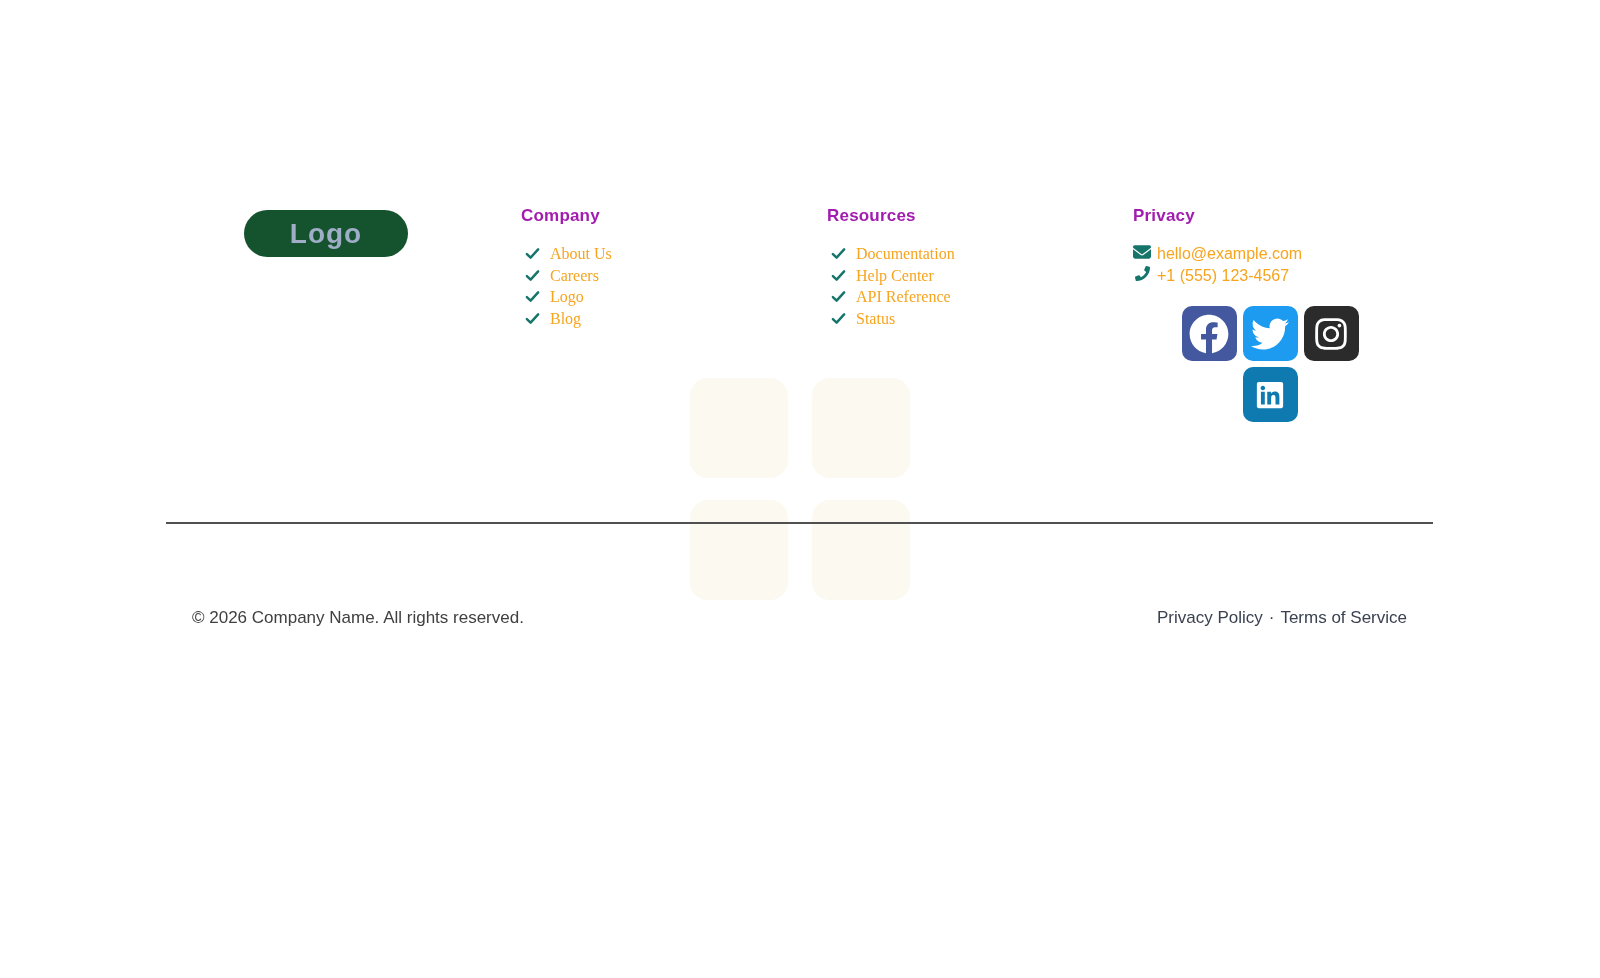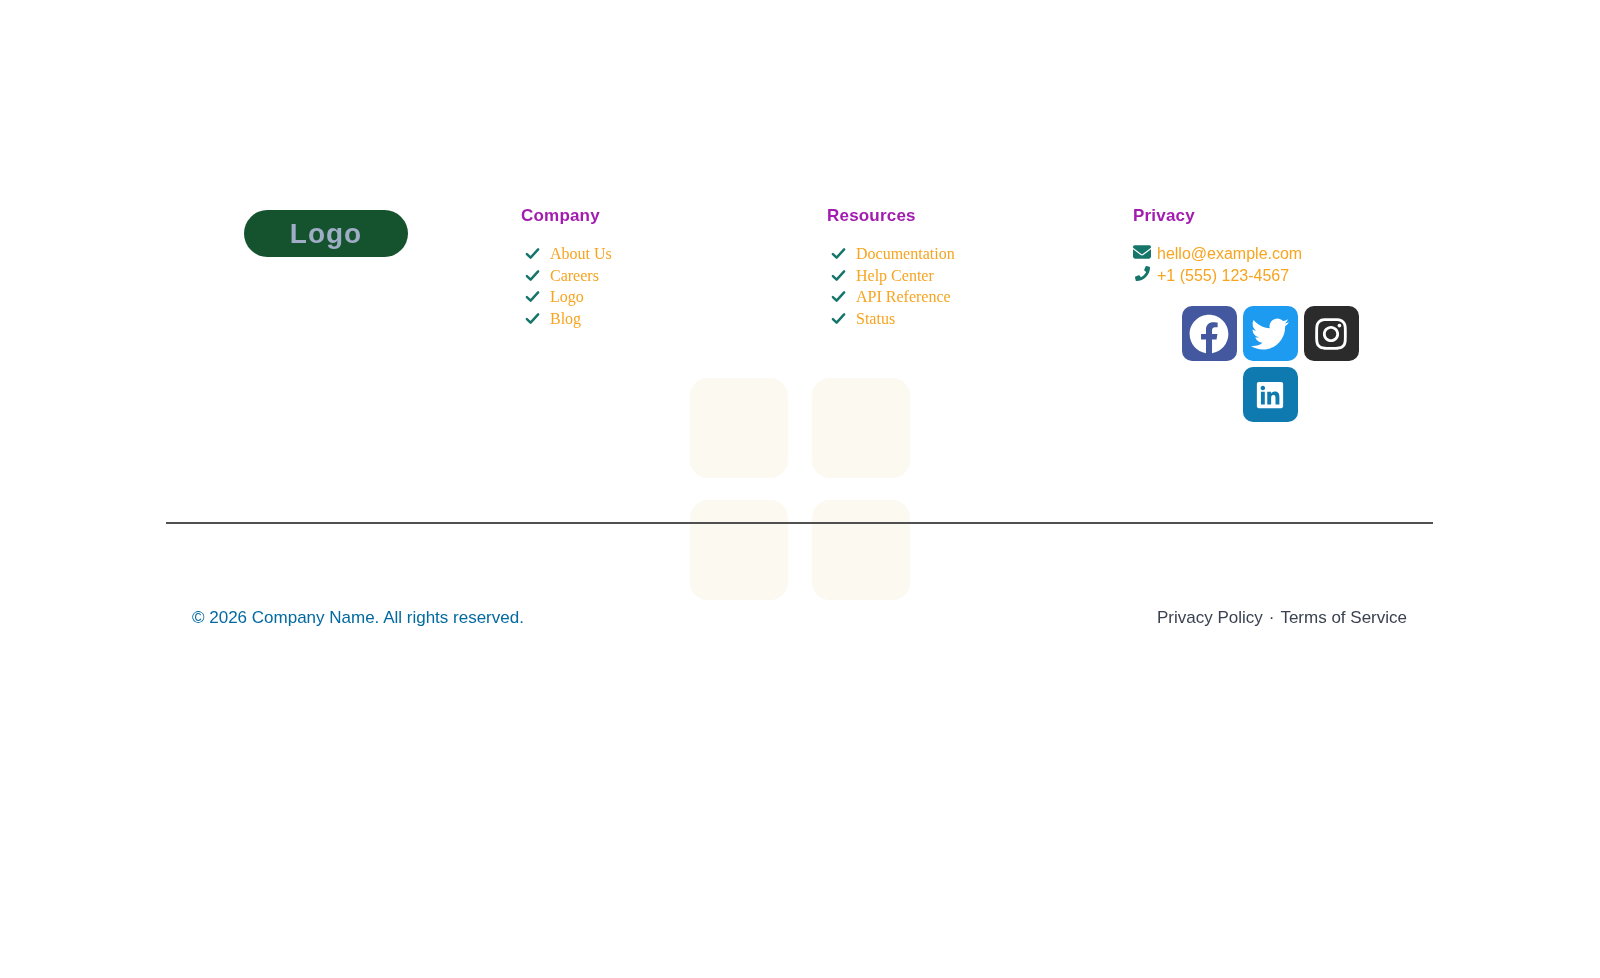--- a/index.html
+++ b/index.html
@@ -47,21 +47,21 @@
   .deco {
     position: absolute; left: 690px; top: 378px;
     display: grid; grid-template-columns: 98px 98px; grid-auto-rows: 100px;
     column-gap: 24px; row-gap: 22px; z-index: 0;
   }
   .deco-sq { border-radius: 18px; }
   
   .divider { position: absolute; left: 166px; top: 522px; width: 1267px; height: 2px; z-index: 1; }
   .copyright {
     position: absolute; left: 192px; top: 606px;
-    font-size: 17px; line-height: 24px; color: #0369a1;
+    font-size: 17px; line-height: 24px; color: #404040;
   }
   .legal {
     position: absolute; right: 193px; top: 606px;
     font-size: 17px; line-height: 24px; color: #3a4150;
     display: flex; align-items: center; gap: 6px;
   }
   .legal a { color: #3a4150; text-decoration: none; }
 </style>
 </head>
 <body>

